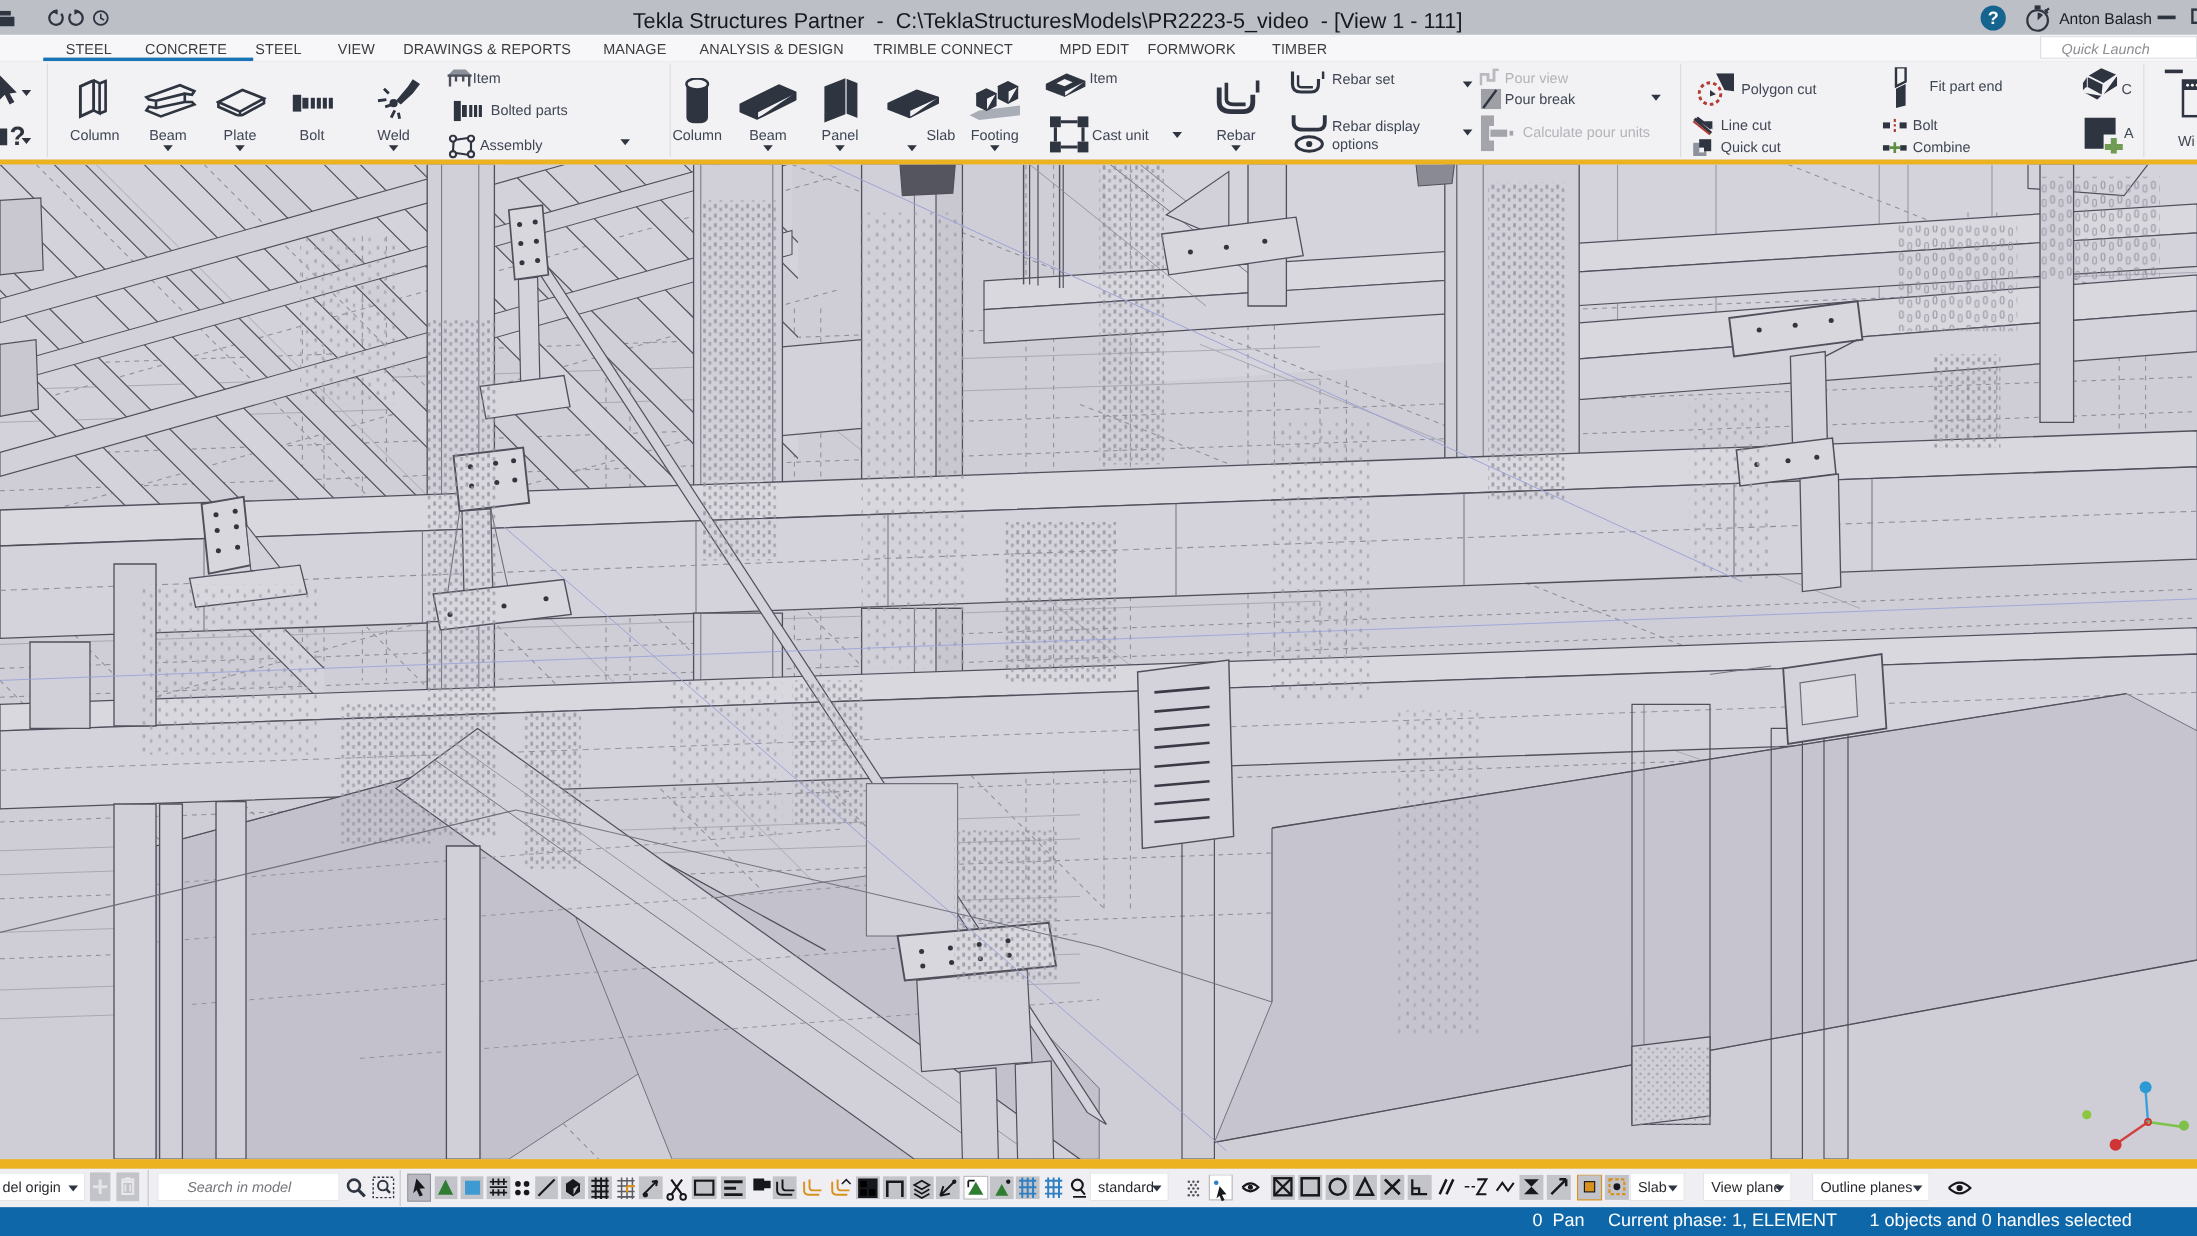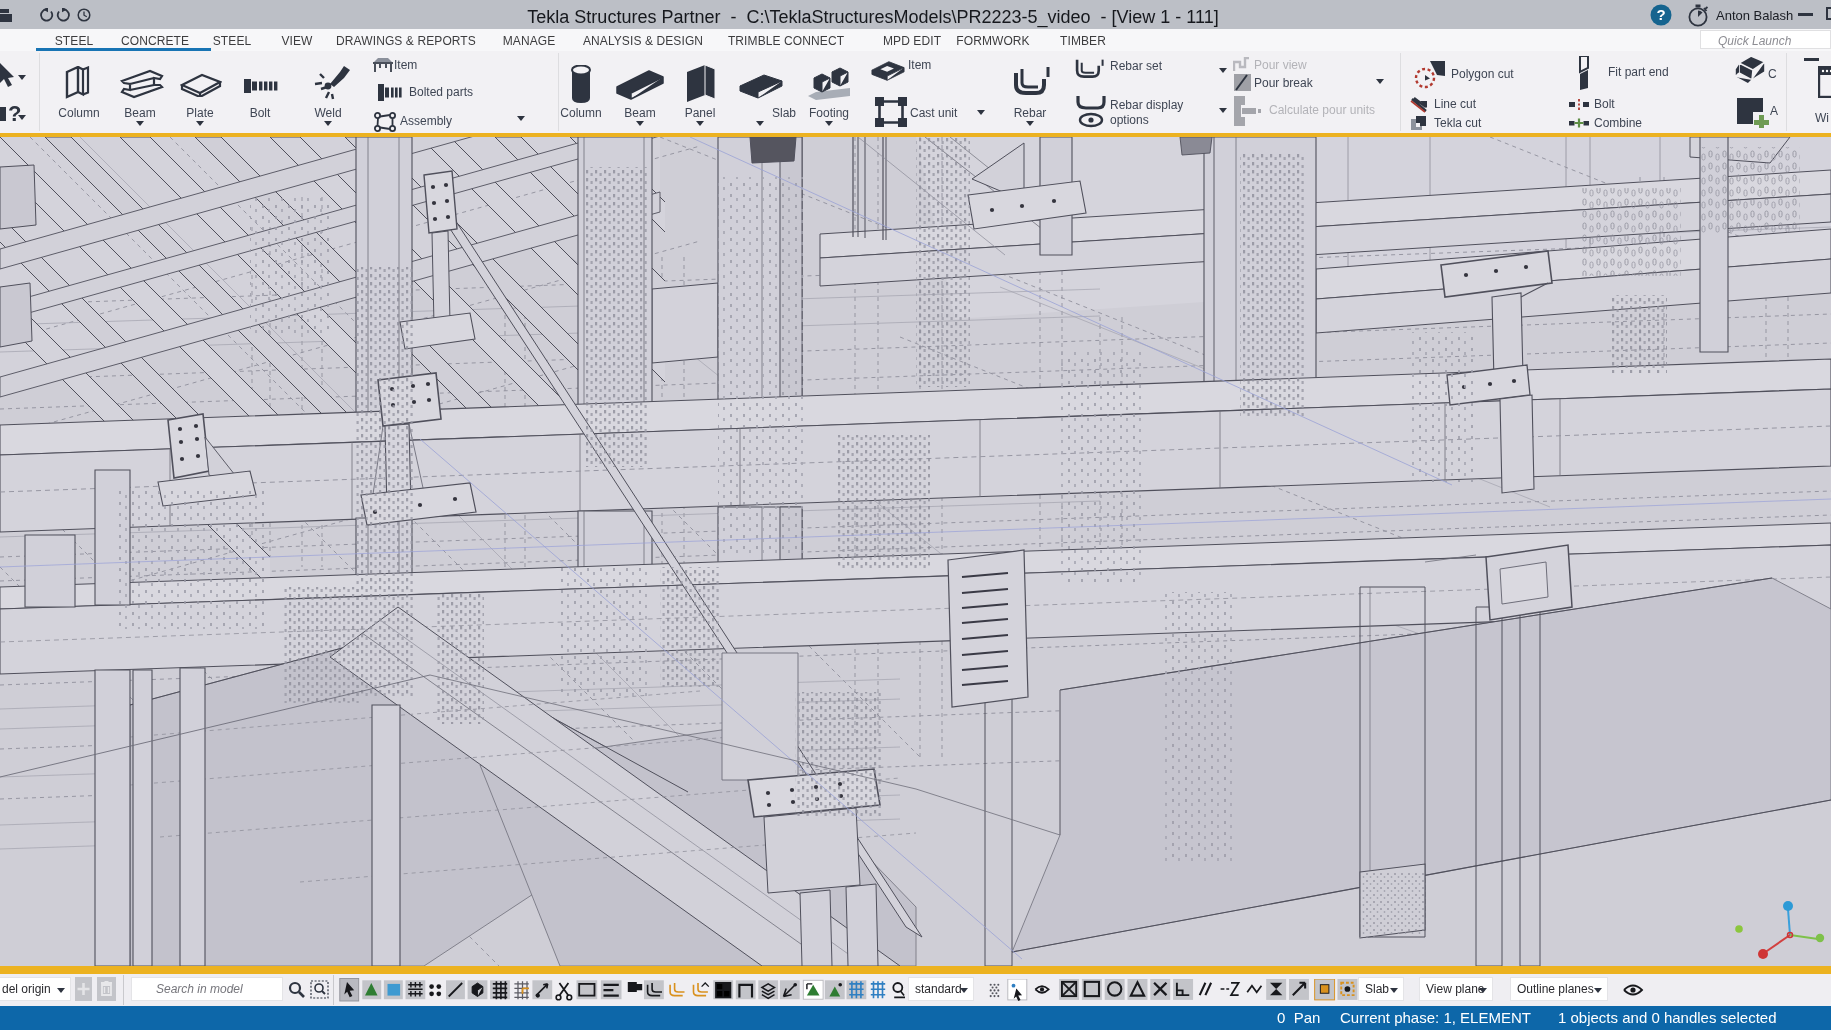--- a/index.html
+++ b/index.html
@@ -562,21 +562,21 @@
       <path d="M2 2 L16 14 M4 1 l12 9" stroke="#2e3440" stroke-width="2.4"></path>
       <path d="M1 4 L15 15" stroke="#b03a30" stroke-width="1.6"></path>
       <path d="M10 4 h7 v7 z" fill="#2e3440"></path>
     </svg>
     <div class="rlabel" style="left:1434px;top:46px">Line cut</div>
     <svg class="abs" style="left:1410px;top:64px" width="17" height="16" viewBox="0 0 17 16">
       <rect x="1" y="4" width="11" height="11" fill="#8d929c"></rect>
       <rect x="6" y="1" width="10" height="10" fill="#2e3440"></rect>
       <rect x="6" y="8" width="4" height="4" fill="#f2f1f4"></rect>
     </svg>
-    <div class="rlabel" style="left:1434px;top:65px">Tekla cut</div>
+    <div class="rlabel" style="left:1434px;top:65px">Quick cut</div>
 
     <svg class="abs" style="left:1578px;top:5px" width="16" height="34" viewBox="0 0 16 34">
       <path d="M2 0 L10 0 L10 12 L2 16 z" fill="none" stroke="#2e3440" stroke-width="2"></path>
       <path d="M2 18 L10 14 L10 32 L2 34 z" fill="#2e3440"></path>
     </svg>
     <div class="rlabel" style="left:1608px;top:14px">Fit part end</div>
     <svg class="abs" style="left:1569px;top:48px" width="20" height="11" viewBox="0 0 20 11">
       <rect x="0" y="3" width="6" height="5" fill="#2e3440"></rect>
       <rect x="14" y="3" width="6" height="5" fill="#2e3440"></rect>
       <path d="M10 0 v2.6 M10 4.6 v1.8 M10 8.4 v2.6" stroke="#b03a30" stroke-width="1.8"></path>

